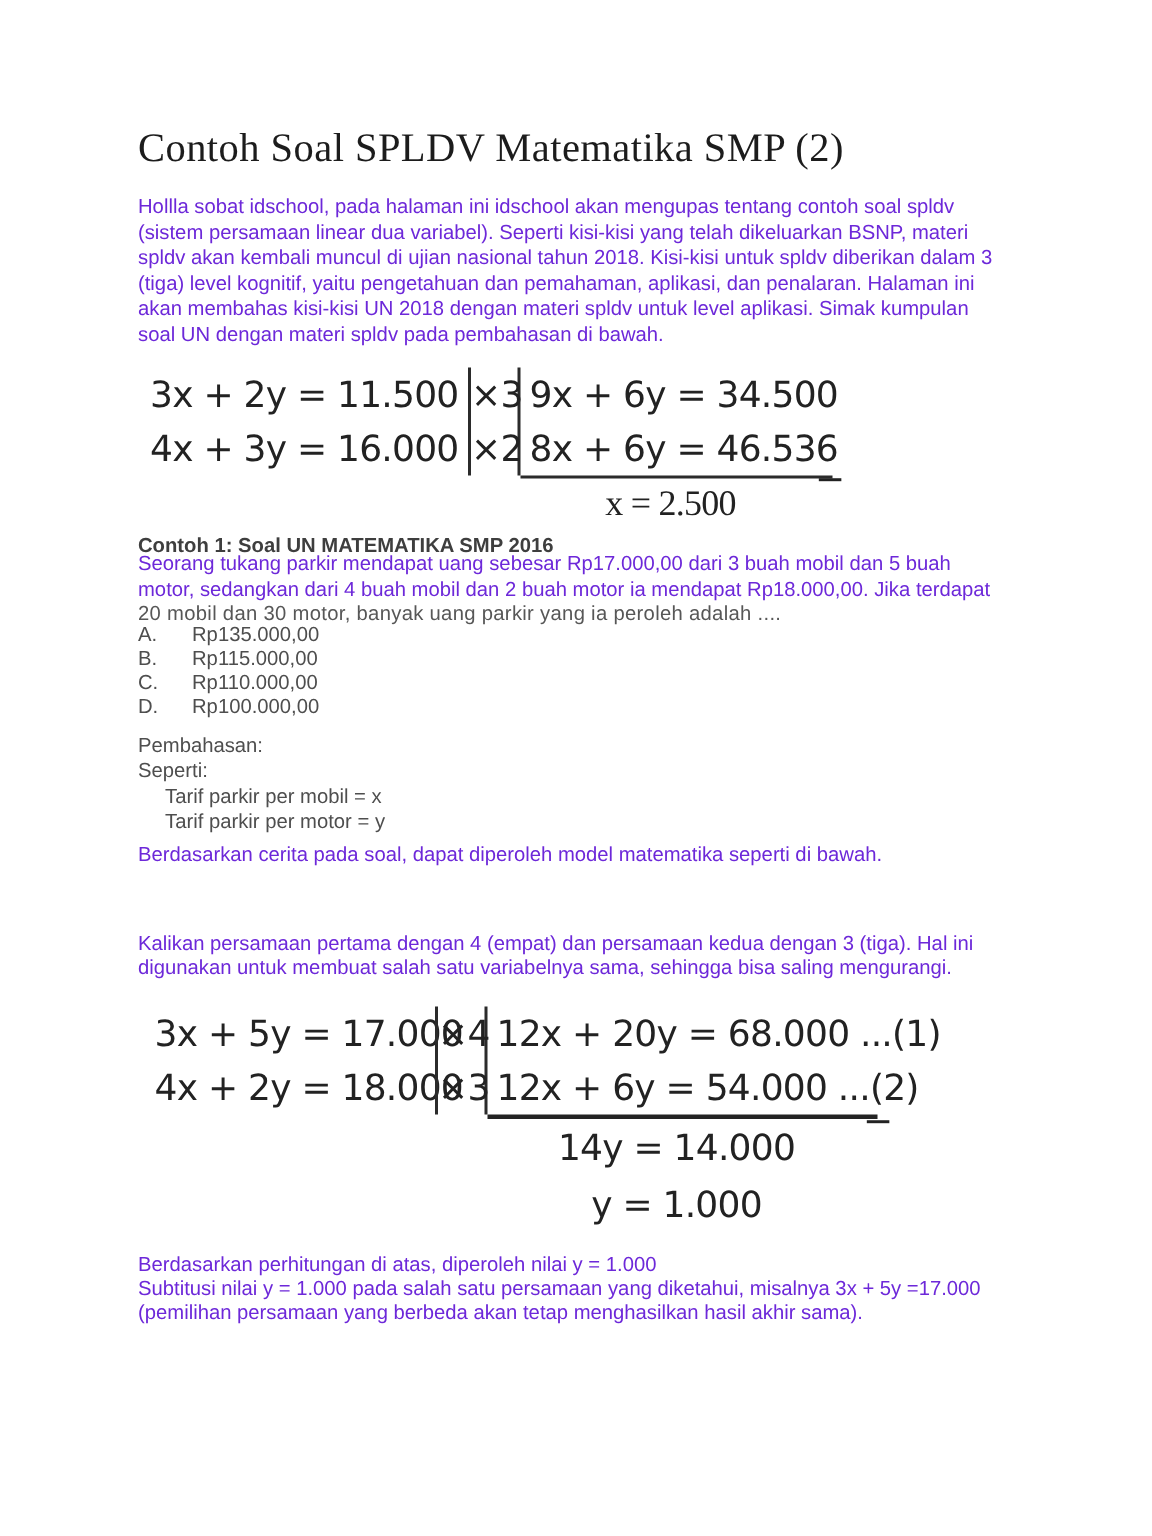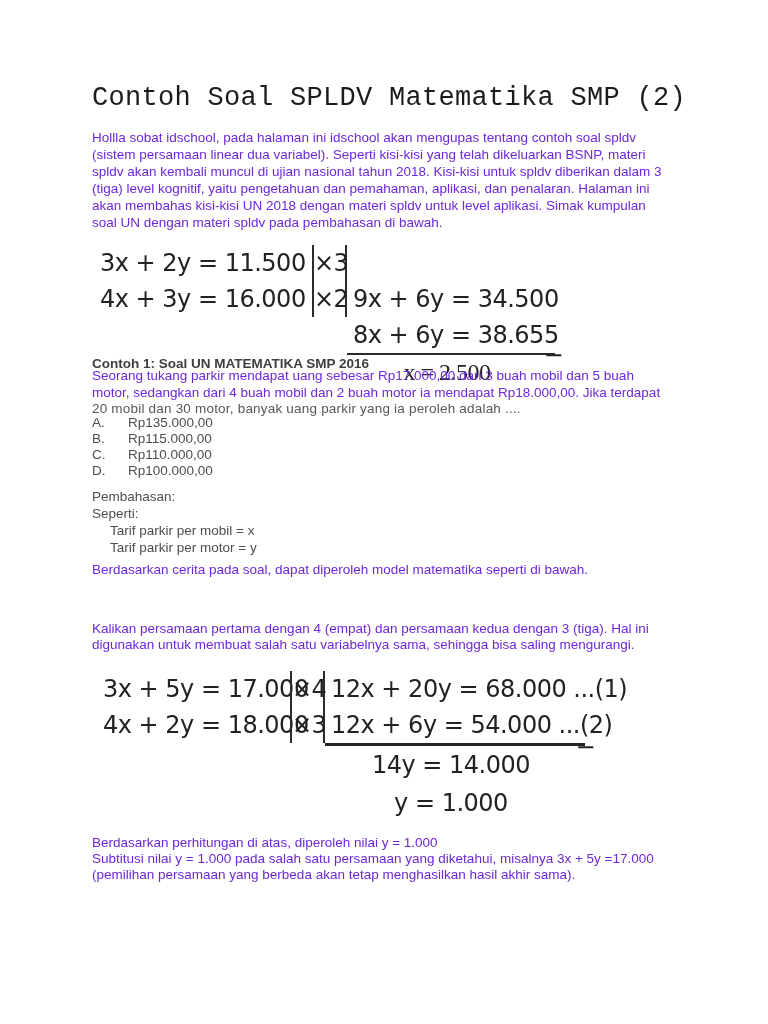--- a/index.html
+++ b/index.html
@@ -9,21 +9,21 @@
     font-family:"Liberation Sans", sans-serif;
   }
   .page {
     position:relative; width:768px; height:1024px;
     background:#ffffff; overflow:hidden;
   }
 
   
   .doc-title {
     position:absolute; left:92px; top:83px;
-    font-family:Liberation Mono, monospace;
+    font-family:Liberation Serif, serif;
     font-size:27px; color:#1c1c1c; letter-spacing:0.3px;
     white-space:nowrap; font-weight:400;
   }
   .body-text {
     font-size:13.5px; line-height:17px; color:#6d28d9;
     white-space:pre-line;
   }
   .bold { font-weight:bold; color:#3e3e3e; }
 
   .intro { position:absolute; left:92px; top:129px; width:610px; }
@@ -58,21 +58,21 @@
   }
   .eq-right { position:relative; }
   .eq-right .eq-row { padding-left:6px; }
   .eq-line { border-top:2px solid #2b2b2b; margin-right:-8px; height:0; }
   .eq-minus { position:absolute; font-size:24px; color:#222; }
   .eq-result { text-align:center; white-space:nowrap; }
 
   #eq1 { left:100px; top:245px; }
   #eq1 .eq-left  { width:212px; }
   #eq1 .eq-mult  { width:35px; }
-  #eq1 .eq-right { width:200px;margin-top:36px; }
+  #eq1 .eq-right { width:200px; }
   #eq1 .eq-minus { right:-16px; top:60px; }
   #eq1 .eq-result { height:34px; line-height:34px;font-family:Liberation Serif, serif; }
 
   #eq2 { left:103px; top:671px; }
   #eq2 .eq-left  { width:187px; }
   #eq2 .eq-mult  { width:35px; }
   #eq2 .eq-right { width:252px; }
   #eq2 .eq-line  { border-top:3px solid #232323; }
   #eq2 .eq-minus { right:-18px; top:62px; }
   #eq2 .eq-result { height:38px; line-height:38px; }
@@ -95,21 +95,21 @@
     <div class="eq-left">
       <div class="eq-row">3x + 2y = 11.500</div>
       <div class="eq-row">4x + 3y = 16.000</div>
     </div>
     <div class="eq-mult">
       <div class="eq-row">×3</div>
       <div class="eq-row">×2</div>
     </div>
     <div class="eq-right">
       <div class="eq-row">9x + 6y = 34.500</div>
-      <div class="eq-row">8x + 6y = 38.655</div>
+      <div class="eq-row">8x + 6y = 46.536</div>
       <div class="eq-line"></div>
       <div class="eq-minus">−</div>
       <div class="eq-result">x = 2.500</div>
     </div>
   </div>
 
   <div class="problem-heading body-text bold">Contoh 1: Soal UN MATEMATIKA SMP 2016</div>
   <div class="problem-body body-text">Seorang tukang parkir mendapat uang sebesar Rp17.000,00 dari 3 buah mobil dan 5 buah
 motor, sedangkan dari 4 buah mobil dan 2 buah motor ia mendapat Rp18.000,00. Jika terdapat</div>
   <div class="problem-body3 body-text">20 mobil dan 30 motor, banyak uang parkir yang ia peroleh adalah ....</div>

